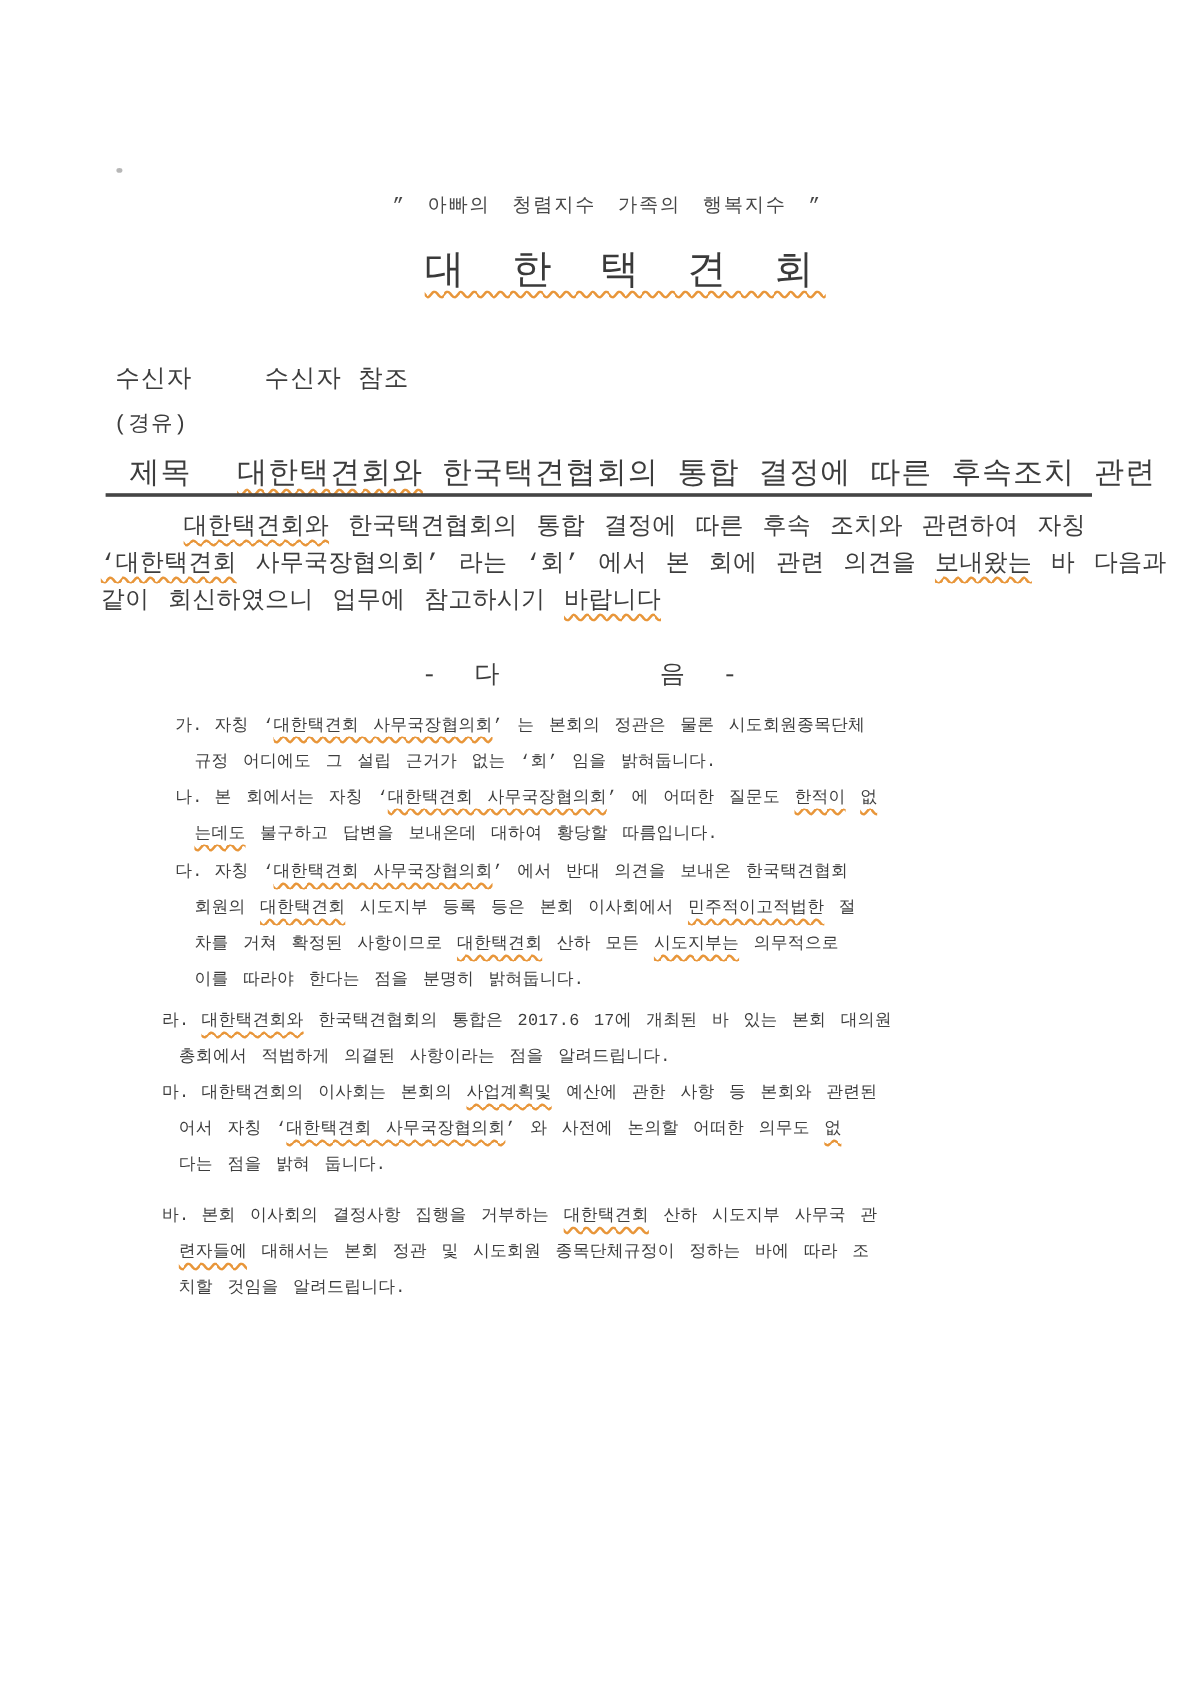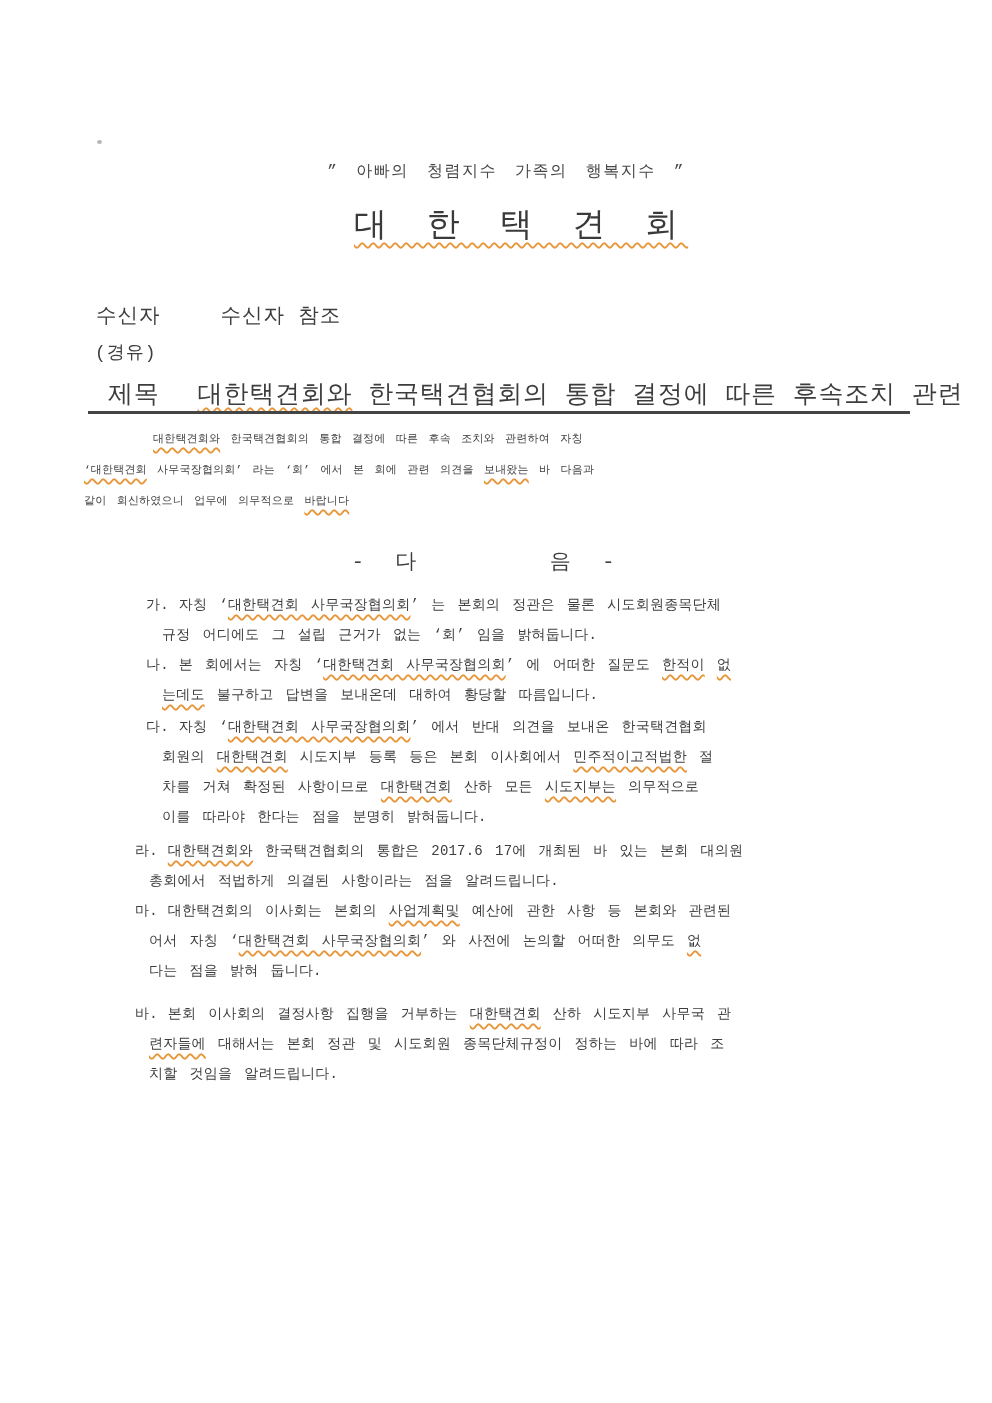--- a/index.html
+++ b/index.html
@@ -14,21 +14,21 @@
     position:absolute;top:202px;left:25px;width:100%;text-align:center;
     font-size:33px;letter-spacing:10px;color:#3a3a3a;
     text-decoration-line:underline;text-decoration-style:wavy;
     text-decoration-color:var(--sq,#e8963a);text-decoration-thickness:2px;text-underline-offset:7px;
   }
   .recipient{position:absolute;left:96px;top:301px;font-size:20.5px;display:flex;gap:60px;letter-spacing:1px;}
   .recipient .part{white-space:pre;}
   .via{position:absolute;left:95px;top:340px;font-size:18px;letter-spacing:1px;}
   .subject{position:absolute;left:96px;top:377px;font-size:25px;display:flex;gap:38px;letter-spacing:.8px;white-space:nowrap;margin-left:12px;}
   .rule{position:absolute;left:88px;top:411px;width:822px;height:2.5px;background:var(--rule,#454545);}
-  .bodytext{position:absolute;left:84px;top:424px;width:846px;font-size:11px;line-height:31px;word-spacing:3.5px;letter-spacing:.2px;}
+  .bodytext{position:absolute;left:84px;top:424px;width:846px;font-size:20px;line-height:31px;word-spacing:3.5px;letter-spacing:.2px;}
   .bline{white-space:nowrap;}
   .b-indent{padding-left:69px;}
   .divider{position:absolute;left:84px;top:547px;width:800px;text-align:center;font-size:21px;letter-spacing:2px;white-space:pre;}
   .items{position:absolute;left:84px;top:590px;width:880px;font-size:14px;line-height:30px;word-spacing:3.5px;letter-spacing:.2px;}
   .iline{white-space:nowrap;}
   .item-label{margin-right:10px;}
   .ind-a .first{padding-left:62px;}
   .ind-a .rest{padding-left:78px;}
   .ind-b .first{padding-left:51px;}
   .ind-b .rest{padding-left:65px;}
@@ -60,21 +60,21 @@
   <div class="subject">
     <span>제목</span>
     <span><span class="sq">대한택견회와</span><span> 한국택견협회의 통합 결정에 따른 후속조치 관련</span></span>
   </div>
 
   <div class="rule"></div>
 
   <div class="bodytext">
     <div class="bline b-indent"><span class="sq">대한택견회와</span><span> 한국택견협회의 통합 결정에 따른 후속 조치와 관련하여 자칭</span></div>
     <div class="bline"><span class="sq">‘대한택견회</span><span> 사무국장협의회’ 라는  ‘회’ 에서 본 회에 관련 의견을 </span><span class="sq">보내왔는</span><span> 바 다음과</span></div>
-    <div class="bline"><span>같이 회신하였으니 업무에 의무적으로 </span><span class="sq">바랍니다</span></div>
+    <div class="bline"><span>같이 회신하였으니 업무에 참고하시기 </span><span class="sq">바랍니다</span></div>
   </div>
 
   <div class="divider">-  다         음  -</div>
 
   <div class="items">
       <div class="item ind-a">
         <div class="iline first"><span class="item-label">가.</span><span>자칭 ‘</span><span class="sq">대한택견회 사무국장협의회</span><span>’ 는 본회의 정관은 물론 시도회원종목단체</span></div>
         <div class="iline rest"><span>규정 어디에도 그 설립 근거가 없는 ‘회’ 임을 밝혀둡니다.</span></div>
       </div>
       <div class="item ind-a">

